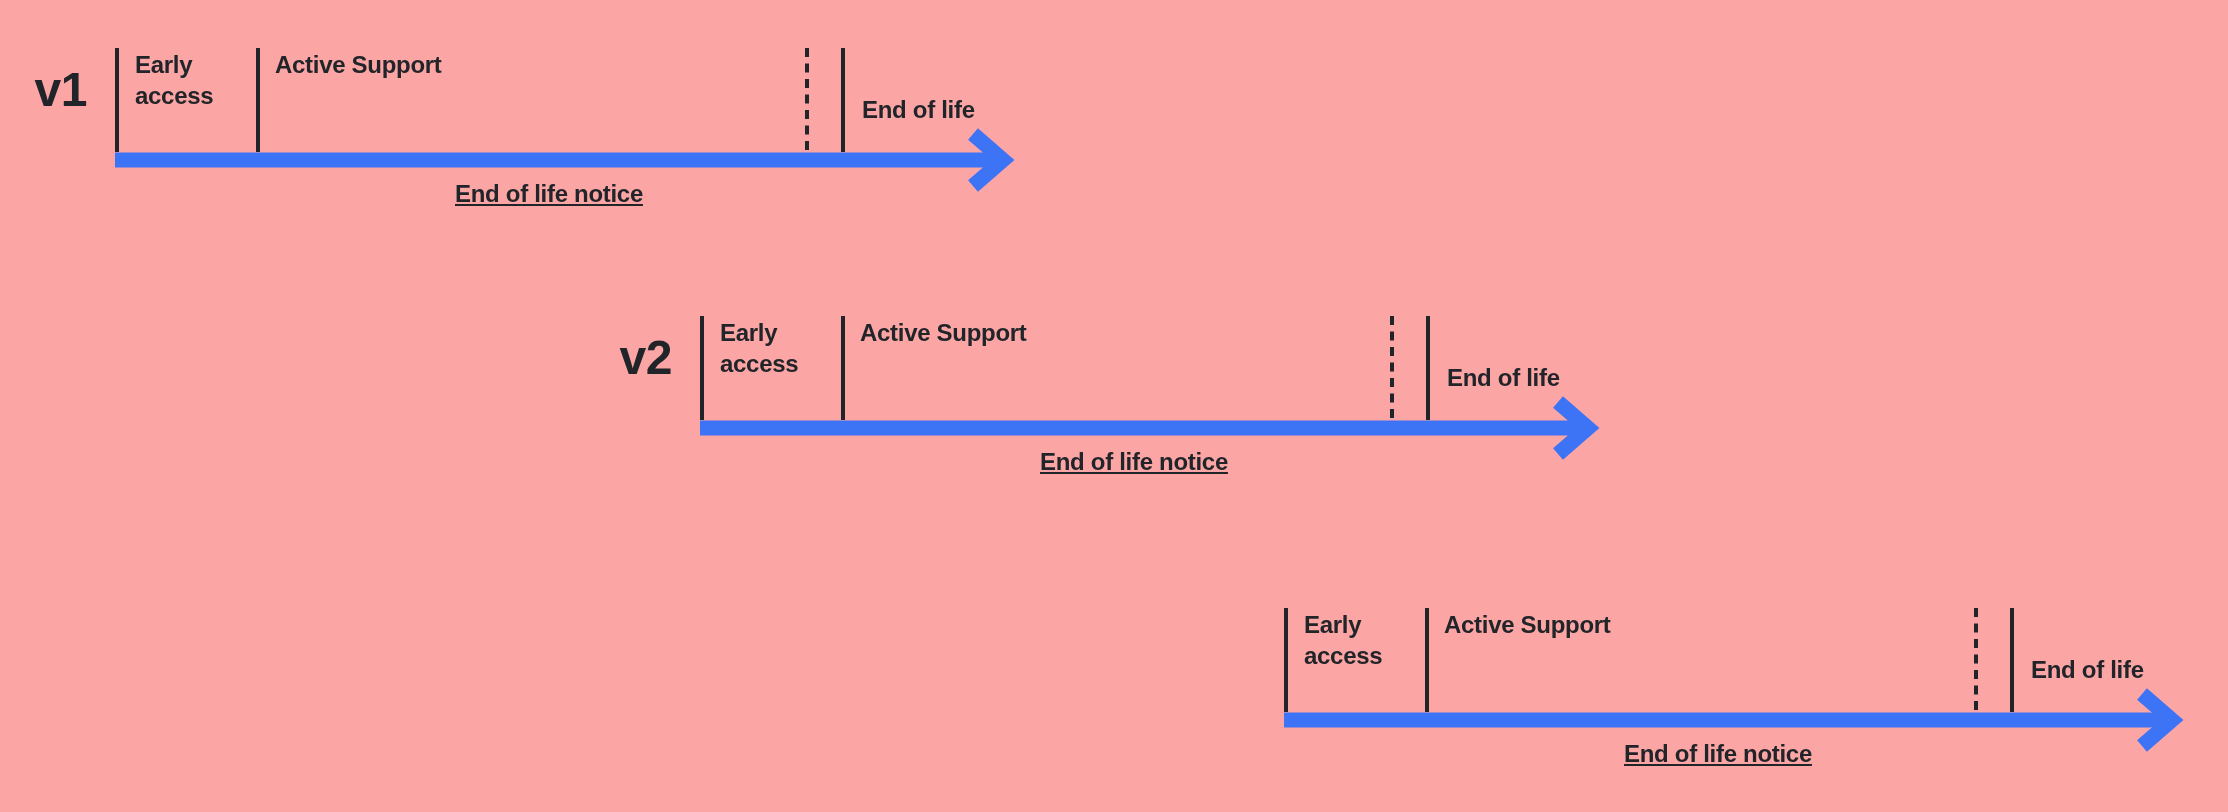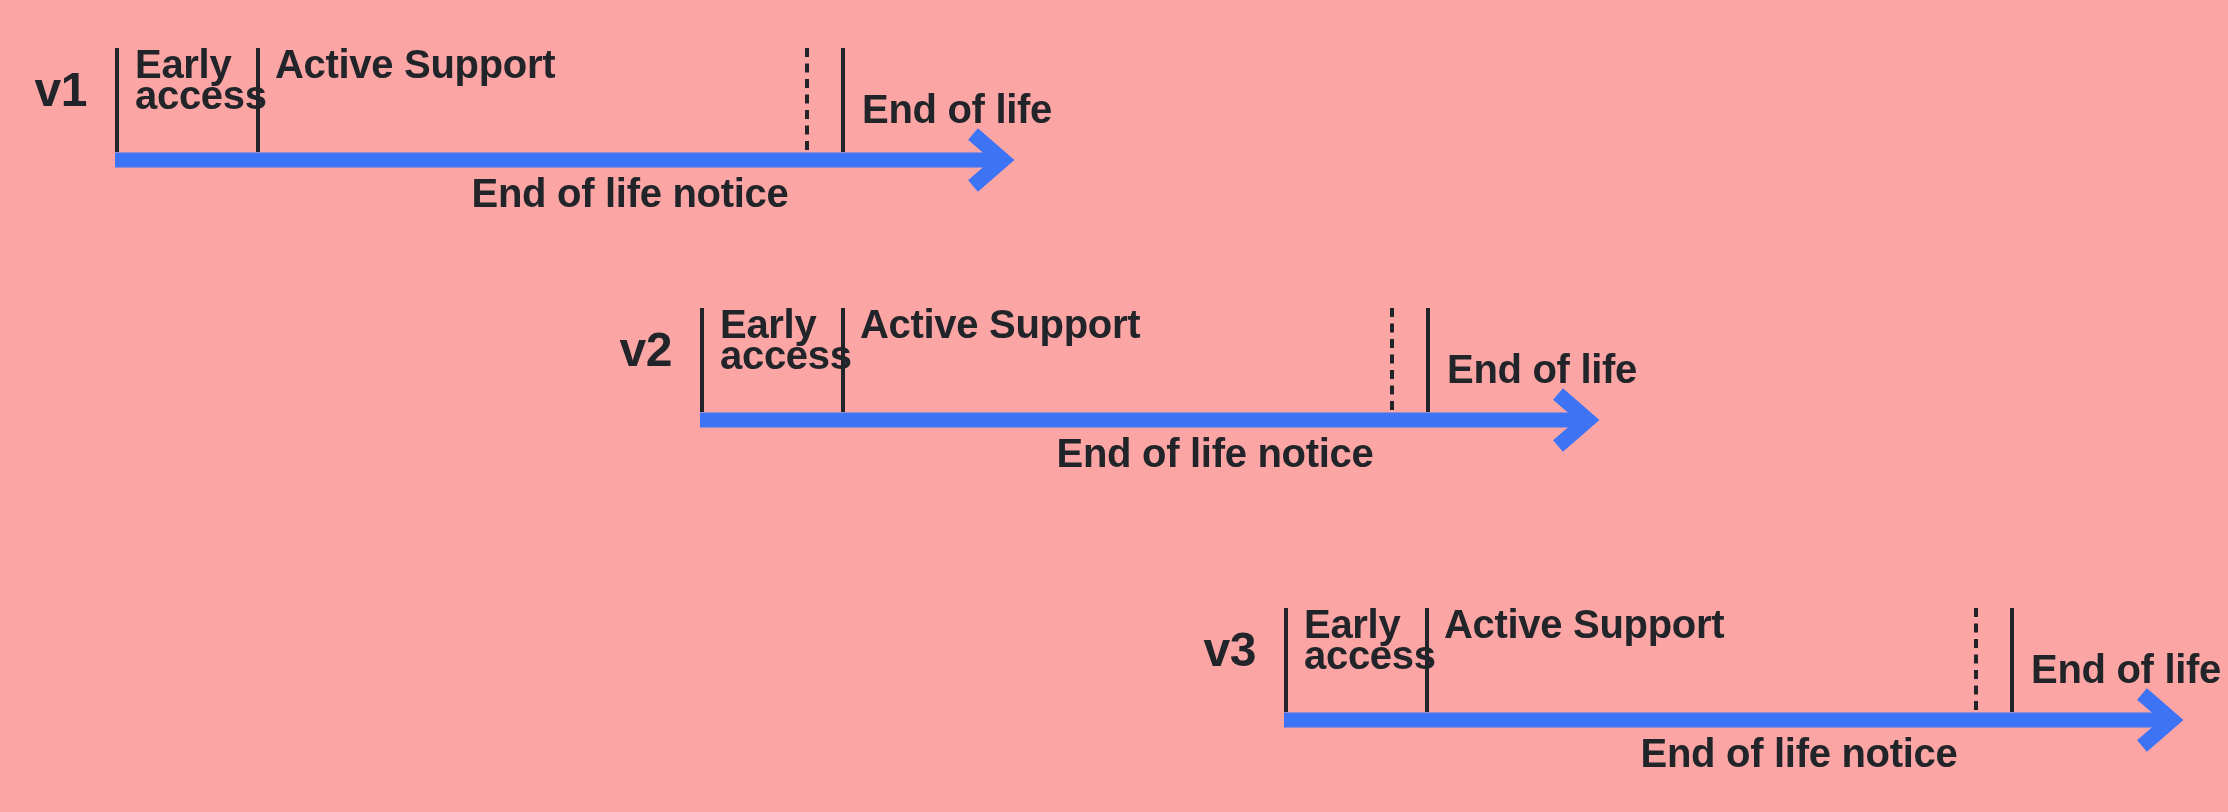--- a/index.html
+++ b/index.html
@@ -38,29 +38,29 @@
     width:160px;
     text-align:right;
     font-size:48px;
     font-weight:700;
     line-height:48px;
     letter-spacing:-0.5px;
     white-space:nowrap;
   }
   .phase{
     position:absolute;
-    font-size:40px;
+    font-size:24px;
     font-weight:700;
     line-height:31px;
     letter-spacing:-0.3px;
   }
   .phase.early{left:18px;top:1px;width:112px;}
   .phase.active{left:158px;top:1px;white-space:nowrap;}
   .phase.eol{left:745px;top:2px;white-space:nowrap;margin-top:44px;}
-  .phase.notice{left:338px;top:130px;width:350px;text-align:center;white-space:nowrap;}
+  .phase.notice{left:338px;top:130px;width:350px;text-align:left;white-space:nowrap;text-decoration:underline;}
 </style>
 </head>
 <body>
 
 <div class="canvas" style="background: #fca5a5;">
 
   <div class="row" style="left:117px;top:48px;">
     <svg class="shape" width="920" height="170" viewBox="-12 -5 920 170">
       <line class="tick" x1="0" y1="0" x2="0" y2="104"></line>
       <line class="tick" x1="141" y1="0" x2="141" y2="104"></line>
@@ -69,21 +69,21 @@
       <line class="arrow-body" x1="-2" y1="112" x2="878" y2="112"></line>
       <polyline class="arrow-head" points="856,86 886,112 856,138"></polyline>
     </svg>
     <div class="vlabel">v1</div>
     <div class="phase early">Early access</div>
     <div class="phase active">Active Support</div>
     <div class="phase eol">End of life</div>
     <div class="phase notice">End of life notice</div>
   </div>
 
-  <div class="row" style="left:702px;top:308px;">
+  <div class="row" style="left:702px;top:316px;">
     <svg class="shape" width="920" height="170" viewBox="-12 -5 920 170">
       <line class="tick" x1="0" y1="0" x2="0" y2="104"></line>
       <line class="tick" x1="141" y1="0" x2="141" y2="104"></line>
       <line class="dashline" x1="690" y1="0" x2="690" y2="104"></line>
       <line class="tick" x1="726" y1="0" x2="726" y2="104"></line>
       <line class="arrow-body" x1="-2" y1="112" x2="878" y2="112"></line>
       <polyline class="arrow-head" points="856,86 886,112 856,138"></polyline>
     </svg>
     <div class="vlabel">v2</div>
     <div class="phase early">Early access</div>
@@ -94,20 +94,19 @@
 
   <div class="row" style="left:1286px;top:608px;">
     <svg class="shape" width="920" height="170" viewBox="-12 -5 920 170">
       <line class="tick" x1="0" y1="0" x2="0" y2="104"></line>
       <line class="tick" x1="141" y1="0" x2="141" y2="104"></line>
       <line class="dashline" x1="690" y1="0" x2="690" y2="104"></line>
       <line class="tick" x1="726" y1="0" x2="726" y2="104"></line>
       <line class="arrow-body" x1="-2" y1="112" x2="878" y2="112"></line>
       <polyline class="arrow-head" points="856,86 886,112 856,138"></polyline>
     </svg>
-    <div class="vlabel">v3</div>
     <div class="phase early">Early access</div>
     <div class="phase active">Active Support</div>
     <div class="phase eol">End of life</div>
     <div class="phase notice">End of life notice</div>
   </div>
 
 </div>
 
 </body></html>

